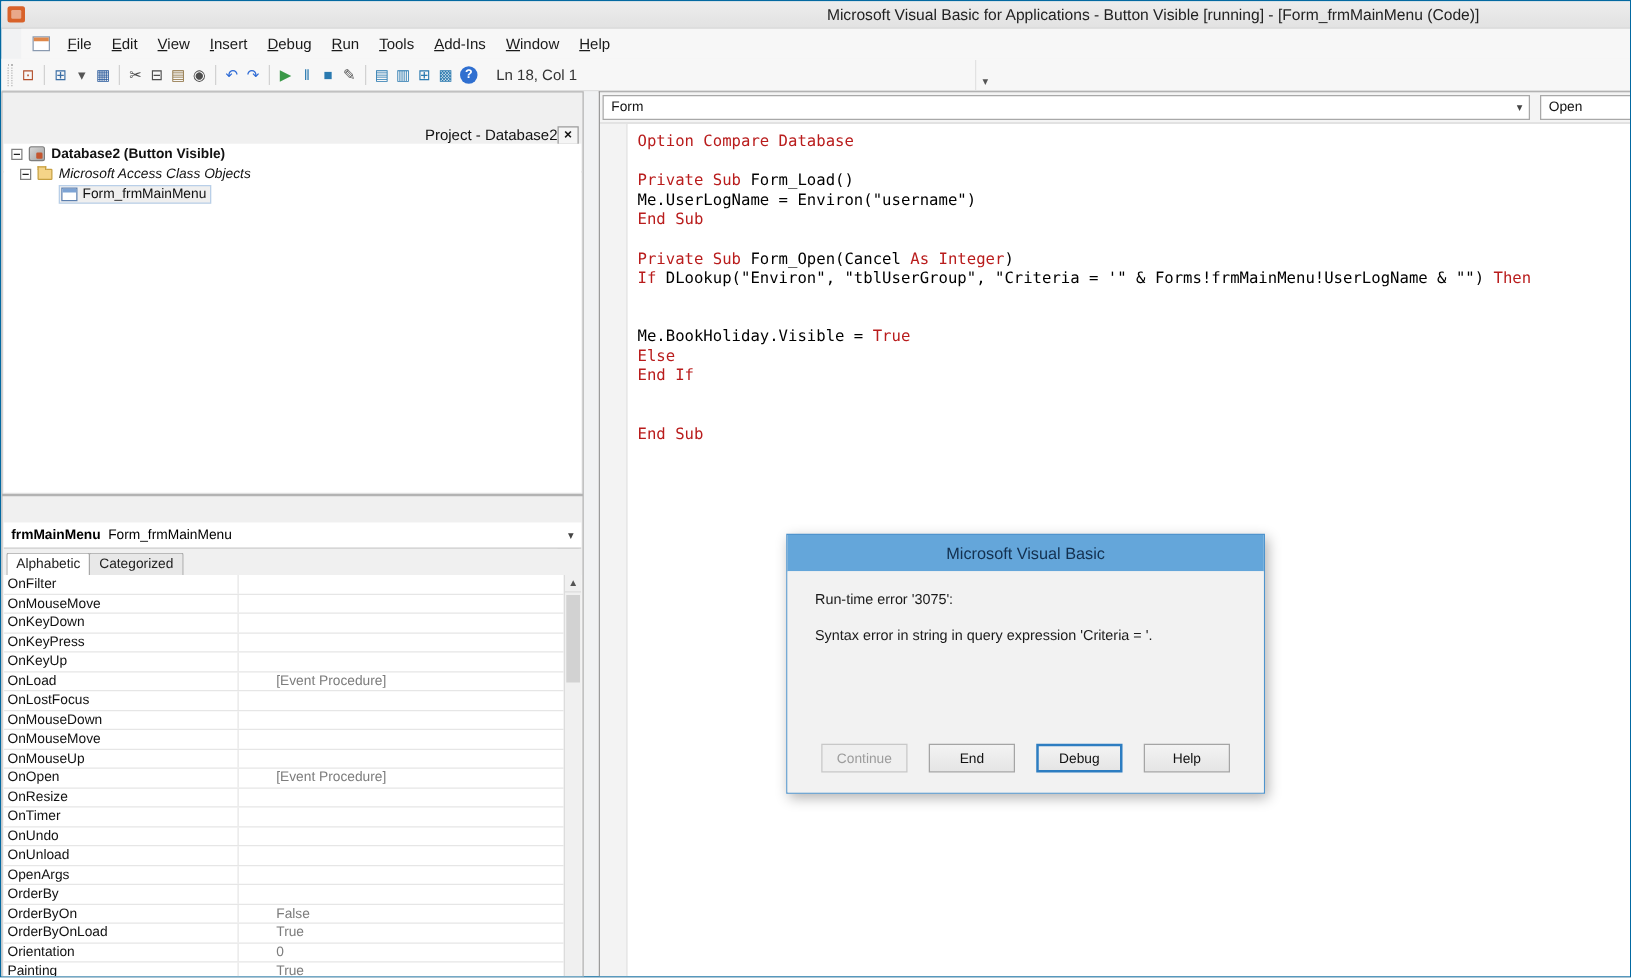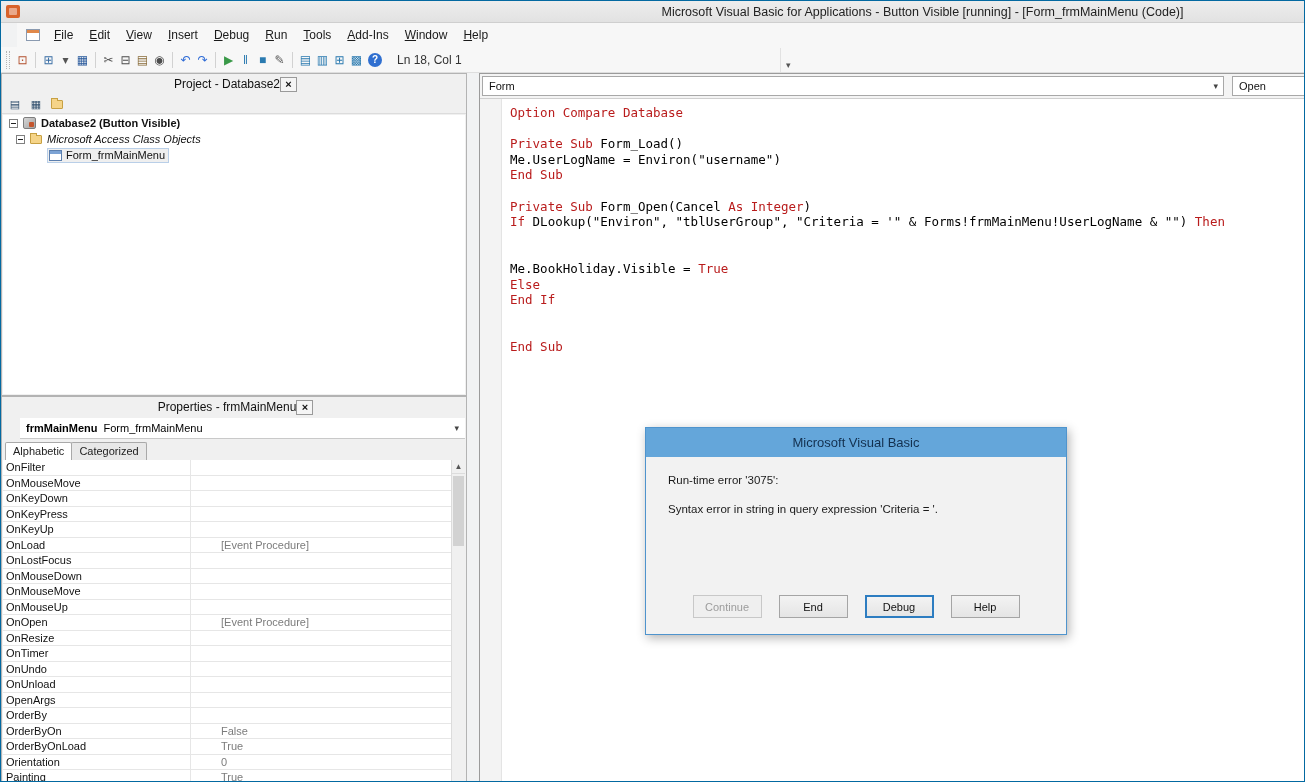--- a/index.html
+++ b/index.html
@@ -25,41 +25,41 @@
   .tb-icon{width:17px;text-align:center;font-size:12px;line-height:18px;cursor:default;flex:none;}
   .tb-help{background:#2f6fd0;color:#fff !important;border-radius:50%;width:14px;height:14px;line-height:14px;font-size:10px;font-weight:bold;margin:0 3px;}
   .tb-sep{width:1px;height:16px;background:#d2d2d2;margin:0 4px;flex:none;}
   .tb-pos{font-size:12px;color:#333;margin-left:12px;white-space:nowrap;}
   .tb-overflow{margin-left:318px;width:16px;height:24px;border-left:1px solid #e2e2e2;display:flex;align-items:flex-end;justify-content:center;font-size:9px;color:#555;padding-bottom:2px;}
 
   
   .panel{position:absolute;background:#f0f0f0;border:1px solid #b3b3b3;}
   .project-panel{left:0;top:72px;width:466px;height:323px;}
   .props-panel{left:0;top:395px;width:466px;height:387px;}
-  .panel-header{height:20px;display:flex;align-items:center;justify-content:center;padding:0 3px 0 6px;font-size:12px;color:#111;}
+  .panel-header{height:20px;display:flex;align-items:center;justify-content:flex-end;padding:0 3px 0 6px;font-size:12px;color:#111;margin-top:24px;}
   .close-btn{width:17px;height:15px;border:1px solid #9a9a9a;background:#f5f5f5;font-size:11px;line-height:12px;text-align:center;font-weight:bold;color:#111;cursor:default;}
 
   .proj-toolbar{height:20px;display:flex;align-items:center;gap:3px;padding-left:4px;border-bottom:1px solid #dcdcdc;}
   .pt-btn{width:18px;height:16px;font-size:11px;text-align:center;line-height:15px;color:#31506e;border:1px solid transparent;}
   .mini-folder{width:12px;height:9px;background:#f5d488;border:1px solid #c7a042;border-radius:1px;position:relative;display:inline-block;margin-top:3px;}
   .mini-folder::before{content:"";position:absolute;top:-3px;left:-1px;width:5px;height:2px;background:#f5d488;border:1px solid #c7a042;border-bottom:none;}
 
   .tree{position:absolute;top:41px;left:1px;right:1px;bottom:1px;background:#fff;overflow:hidden;font-size:11px;color:#111;}
   .tree-row{height:16px;display:flex;align-items:center;white-space:nowrap;cursor:default;}
   .expander{width:9px;height:9px;border:1px solid #808080;background:#fff;position:relative;margin-right:5px;flex:none;}
   .expander::after{content:"";position:absolute;left:1px;right:1px;top:3px;height:1px;background:#222;}
   .icon-db{width:13px;height:12px;background:linear-gradient(135deg,#d6d6d6,#a3a3a3);border:1px solid #7d7d7d;border-radius:2px;margin-right:5px;position:relative;flex:none;}
   .icon-db::after{content:"";position:absolute;right:1px;bottom:1px;width:5px;height:5px;background:#c4562f;border-radius:1px;}
   .icon-form{width:13px;height:11px;background:#fff;border:1px solid #5c7fae;margin-right:4px;position:relative;flex:none;}
   .icon-form::before{content:"";position:absolute;top:0;left:0;right:0;height:3px;background:#7da3d4;}
   .bold{font-weight:bold;}
   .tree-selected{display:flex;align-items:center;background:#efefef;border:1px solid #b9cfe8;padding:0 3px 0 1px;height:15px;}
 
   
-  .prop-selector{position:absolute;top:21px;left:18px;right:1px;height:21px;background:#fff;border-bottom:1px solid #c9c9c9;display:flex;align-items:center;padding:0 6px;font-size:11px;}
+  .prop-selector{position:absolute;top:21px;left:1px;right:1px;height:21px;background:#fff;border-bottom:1px solid #c9c9c9;display:flex;align-items:center;padding:0 6px;font-size:11px;}
   .prop-selector .sel-bold{font-weight:bold;margin-right:6px;}
   .combo-arrow{margin-left:auto;font-size:9px;color:#444;}
   .prop-tabs{position:absolute;top:42px;left:1px;right:1px;height:21px;display:flex;align-items:flex-end;padding-left:2px;}
   .tab{font-size:11px;padding:2px 7px 3px;border:1px solid #a9a9a9;border-bottom:none;background:#e8e8e8;margin-right:-1px;border-radius:2px 2px 0 0;color:#222;cursor:default;}
   .tab.active{background:#fff;position:relative;z-index:2;}
   .prop-grid-wrap{position:absolute;top:63px;left:1px;right:1px;bottom:1px;background:#fff;display:flex;overflow:hidden;}
   .prop-grid{flex:1;overflow:hidden;}
   .prop-row{display:flex;height:15.5px;border-bottom:1px solid #e6e6e6;font-size:11px;}
   .prop-name{width:188px;padding-left:3px;border-right:1px solid #e6e6e6;color:#111;display:flex;align-items:center;overflow:hidden;}
   .prop-value{flex:1;padding-left:5px;color:#7c7c7c;display:flex;align-items:center;overflow:hidden;margin-left:25px;}
@@ -75,21 +75,21 @@
   .combo-object{flex:0 0 742px;}
   .combo-proc{flex:0 0 170px;margin-left:8px;}
   .code-area{position:absolute;top:25px;left:0;right:0;bottom:0;background:#fff;display:flex;overflow:hidden;}
   .margin-bar{width:22px;background:#f3f3f3;border-right:1px solid #e4e4e4;flex:none;}
   .code-lines{padding:6px 0 0 8px;font-family:"DejaVu Sans Mono","Liberation Mono",monospace;font-size:12.5px;line-height:15.6px;flex:1;}
   .code-line{white-space:pre;}
   .kw{color:#b91c1c;}
   .tx{color:#000;}
 
   
-  .dialog{position:absolute;left:628px;top:426px;width:422px;height:208px;background:#f0f0f0;border:1px solid #4f94cd;box-shadow:2px 3px 10px rgba(0,0,0,.3);z-index:20;margin-left:16px;}
+  .dialog{position:absolute;left:628px;top:426px;width:383px;height:208px;background:#f0f0f0;border:1px solid #4f94cd;box-shadow:2px 3px 10px rgba(0,0,0,.3);z-index:20;}
   .dialog-titlebar{height:29px;background:#64a6da;display:flex;align-items:center;justify-content:center;font-size:13px;color:#13304f;}
   .dialog-body{position:absolute;top:29px;left:0;right:0;bottom:0;background:#f2f2f2;}
   .dlg-msg{font-size:11.5px;color:#1a1a1a;margin-left:22px;white-space:nowrap;}
   .dlg-msg1{padding-top:17px;}
   .dlg-msg2{margin-top:17px;}
   .dlg-buttons{position:absolute;left:0;right:0;bottom:16px;display:flex;justify-content:center;gap:17px;}
   .dlg-btn{min-width:69px;height:23px;font-size:11px;font-family:"Liberation Sans",sans-serif;background:linear-gradient(#f3f3f3,#e5e5e5);border:1px solid #a5a5a5;color:#111;cursor:default;}
   .dlg-btn.focused{border:2px solid #2d7dc1;}
   .dlg-btn.disabled{color:#9c9c9c;border-color:#c8c8c8;background:#efefef;}
 </style>

